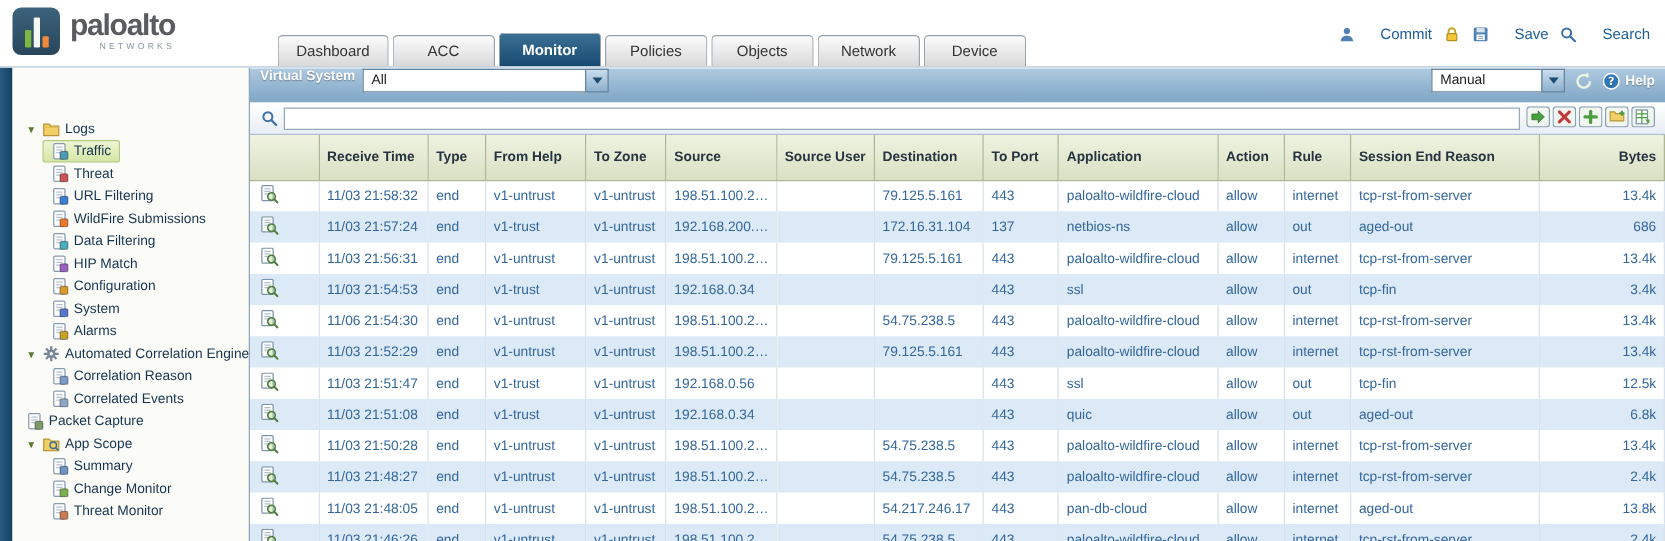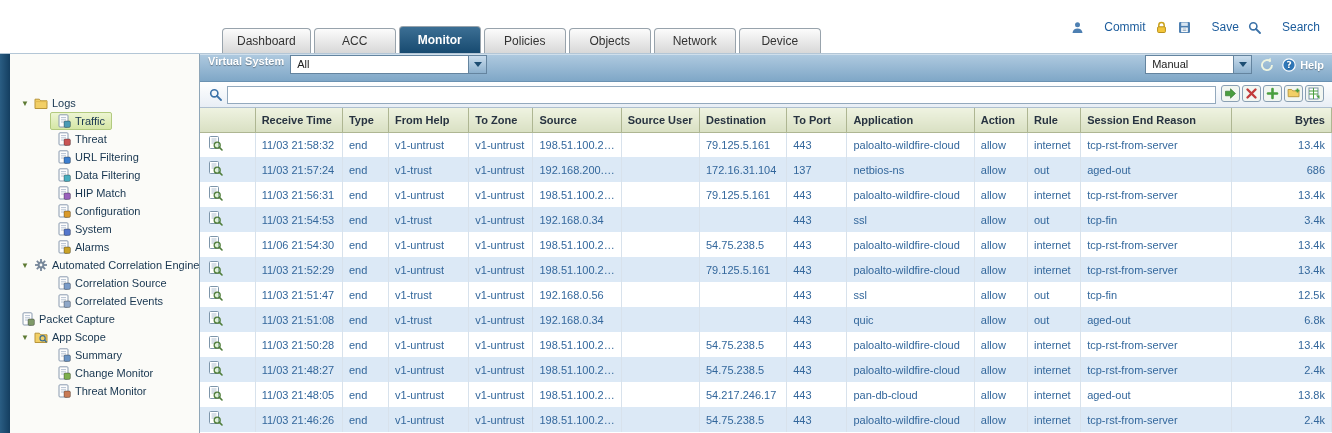--- a/index.html
+++ b/index.html
@@ -30,21 +30,21 @@
   .action{display:flex;align-items:center;gap:20px;cursor:pointer}
   .aicon{display:inline-flex;width:14px;height:14px;align-items:center;justify-content:center}
 
   
   .body{flex:1;display:flex;min-height:0}
   .navstrip{flex:0 0 10px;background:linear-gradient(90deg,#2a5d83,#143e60)}
   .sidebar{flex:0 0 190px;background:#fbfbf8;border-right:1px solid #8fa6b8;
     padding-top:40px;overflow:hidden}
   .tree-row{display:flex;align-items:center;height:18px;gap:4px;margin-left:4px;
     padding:0 6px;width:fit-content;white-space:nowrap;cursor:pointer;color:#17354f;border:1px solid transparent}
-  .tree-row.child{margin-left:40px}
+  .tree-row.child{margin-left:24px}
   .tree-row.selected{background:linear-gradient(#edf5d2,#d5e6a5);border:1px solid #b2ca7f;border-radius:2px}
   .arrow{font-size:8px;color:#5d7a33;width:9px;display:inline-block}
   .ticon{display:inline-flex;width:14px;height:14px}
   .tree-label{font-size:11px}
 
   
   .main{flex:1;display:flex;flex-direction:column;min-width:0}
   .vs-bar{flex:0 0 28px;background:linear-gradient(#aec9df,#7fa7c7);border-top:1px solid #cfdfec;
     border-bottom:1px solid #6b92b2;display:flex;align-items:flex-start;gap:6px;padding:0 8px}
   .vs-label{color:#fff;font-weight:bold;text-shadow:0 1px 1px rgba(0,0,0,.35)}
@@ -63,37 +63,48 @@
   .filter-bar{flex:0 0 26px;background:linear-gradient(#ffffff,#e8eef5);border-bottom:1px solid #aebfcf;
     display:flex;align-items:center;gap:5px;padding:0 8px}
   .filter-input{flex:1;height:18px;border:1px solid #93a9bd;background:#fff;padding:0 6px;
     font-family:"Liberation Sans",sans-serif;font-size:11px;color:#333}
   .filter-btn{width:19px;height:18px;border:none;background:none;padding:0;cursor:pointer;
     display:inline-flex;align-items:center;justify-content:center}
 
   .table-wrap{flex:1;overflow:hidden}
   table{width:100%;border-collapse:collapse;table-layout:fixed}
   th{background:linear-gradient(#eff3e1,#d9e0c3);border:1px solid #aeb692;border-top:none;
-    height:24px;padding:0 6px;text-align:left;font-weight:bold;font-size:11px;color:#273340;
+    height:36px;padding:0 6px;text-align:left;font-weight:bold;font-size:11px;color:#273340;
     white-space:nowrap;overflow:hidden;cursor:pointer}
   th:first-child{border-left:none}
   td{height:25px;padding:0 6px;font-size:11px;color:#33679c;border-right:1px solid #d8e2ec;
     white-space:nowrap;overflow:hidden;text-overflow:ellipsis}
   tr.odd{background:#fff}
   tr.even{background:#dce9f6}
   td.bytes,th.bytes{text-align:right}
   td.detail-cell{padding-left:8px}
   .dicon{display:inline-flex;width:15px;height:15px;cursor:pointer}
 </style>
 </head>
 <body>
 
 <div class="page">
 
   <div class="header">
+    <div class="logo">
+      <div class="logo-mark">
+        <span class="logo-bar bar1"></span>
+          <span class="logo-bar bar2"></span>
+          <span class="logo-bar bar3"></span>
+      </div>
+      <div class="wordmark-wrap">
+        <div class="wordmark">paloalto</div>
+        <div class="wordsub">NETWORKS</div>
+      </div>
+    </div>
     <div class="tab-bar">
         <div class="tab">Dashboard</div>
         <div class="tab">ACC</div>
         <div class="tab active">Monitor</div>
         <div class="tab">Policies</div>
         <div class="tab">Objects</div>
         <div class="tab">Network</div>
         <div class="tab">Device</div>
       </div>
     <div class="header-actions">
@@ -188,20 +199,32 @@
           </span>
           <span class="tree-label">URL Filtering</span>
         </div>
         <div class="tree-row child">
           <span class="ticon">
             <svg width="14" height="14" viewBox="0 0 14 14">
               <rect x="2" y="0.8" width="9" height="12.2" rx="1" fill="#fdfdfd" stroke="#8a9bb0"></rect>
               <line x1="4" y1="3.6" x2="9" y2="3.6" stroke="#b6c2d2"></line>
               <line x1="4" y1="5.8" x2="9" y2="5.8" stroke="#b6c2d2"></line>
               <line x1="4" y1="8" x2="9" y2="8" stroke="#b6c2d2"></line>
+              <rect x="7" y="7" width="6.4" height="6.4" rx="1.3" fill="#e8792f" stroke="rgba(0,0,0,.3)"></rect>
+            </svg>
+          </span>
+          <span class="tree-label">WildFire Submissions</span>
+        </div>
+        <div class="tree-row child">
+          <span class="ticon">
+            <svg width="14" height="14" viewBox="0 0 14 14">
+              <rect x="2" y="0.8" width="9" height="12.2" rx="1" fill="#fdfdfd" stroke="#8a9bb0"></rect>
+              <line x1="4" y1="3.6" x2="9" y2="3.6" stroke="#b6c2d2"></line>
+              <line x1="4" y1="5.8" x2="9" y2="5.8" stroke="#b6c2d2"></line>
+              <line x1="4" y1="8" x2="9" y2="8" stroke="#b6c2d2"></line>
               <rect x="7" y="7" width="6.4" height="6.4" rx="1.3" fill="#49aec0" stroke="rgba(0,0,0,.3)"></rect>
             </svg>
           </span>
           <span class="tree-label">Data Filtering</span>
         </div>
         <div class="tree-row child">
           <span class="ticon">
             <svg width="14" height="14" viewBox="0 0 14 14">
               <rect x="2" y="0.8" width="9" height="12.2" rx="1" fill="#fdfdfd" stroke="#8a9bb0"></rect>
               <line x1="4" y1="3.6" x2="9" y2="3.6" stroke="#b6c2d2"></line>
@@ -267,21 +290,21 @@
         <div class="tree-row child">
           <span class="ticon">
             <svg width="14" height="14" viewBox="0 0 14 14">
               <rect x="2" y="0.8" width="9" height="12.2" rx="1" fill="#fdfdfd" stroke="#8a9bb0"></rect>
               <line x1="4" y1="3.6" x2="9" y2="3.6" stroke="#b6c2d2"></line>
               <line x1="4" y1="5.8" x2="9" y2="5.8" stroke="#b6c2d2"></line>
               <line x1="4" y1="8" x2="9" y2="8" stroke="#b6c2d2"></line>
               <rect x="7" y="7" width="6.4" height="6.4" rx="1.3" fill="#7b9cc9" stroke="rgba(0,0,0,.3)"></rect>
             </svg>
           </span>
-          <span class="tree-label">Correlation Source</span>
+          <span class="tree-label">Correlation Reason</span>
         </div>
         <div class="tree-row child">
           <span class="ticon">
             <svg width="14" height="14" viewBox="0 0 14 14">
               <rect x="2" y="0.8" width="9" height="12.2" rx="1" fill="#fdfdfd" stroke="#8a9bb0"></rect>
               <line x1="4" y1="3.6" x2="9" y2="3.6" stroke="#b6c2d2"></line>
               <line x1="4" y1="5.8" x2="9" y2="5.8" stroke="#b6c2d2"></line>
               <line x1="4" y1="8" x2="9" y2="8" stroke="#b6c2d2"></line>
               <rect x="7" y="7" width="6.4" height="6.4" rx="1.3" fill="#90a8c8" stroke="rgba(0,0,0,.3)"></rect>
             </svg>

